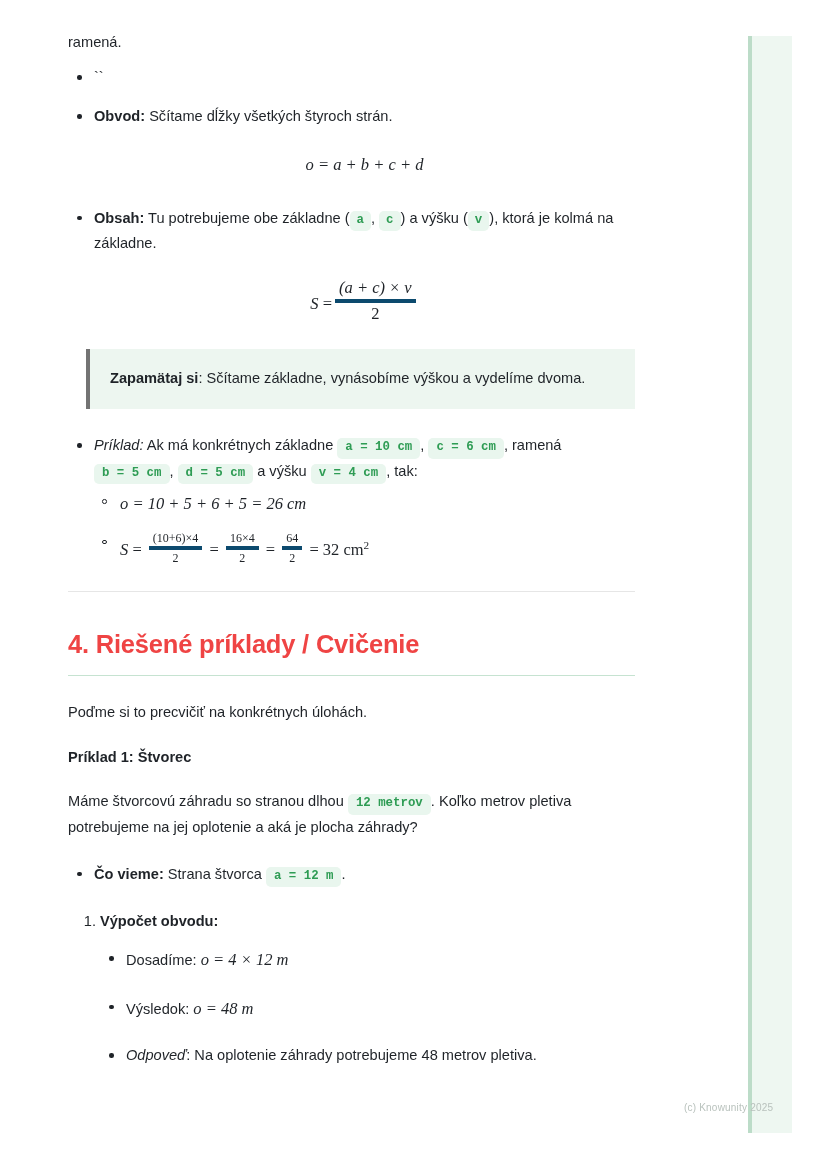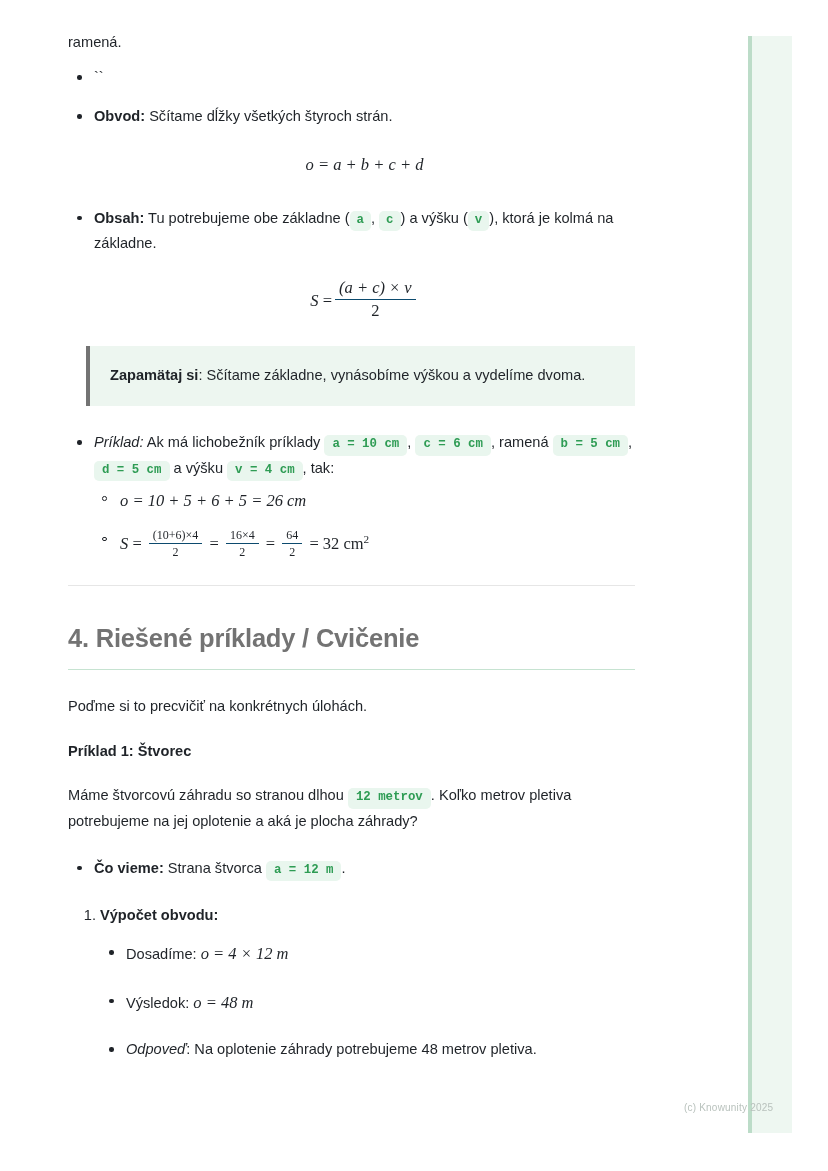--- a/index.html
+++ b/index.html
@@ -156,21 +156,21 @@
   }
   .frac {
     display: inline-block;
     vertical-align: -0.62em;
     text-align: center;
     margin: 0 3px;
   }
   .frac > .num {
     display: block;
     padding: 0 4px 1px 4px;
-    border-bottom: 1px solid #0c4a6e;
+    border-bottom: 4px solid #0c4a6e;
     line-height: 1.18;
   }
   .frac > .den {
     display: block;
     padding: 1px 4px 0 4px;
     line-height: 1.18;
   }
   .frac.sm { font-size: 12px; vertical-align: -0.55em; }
   sup { font-size: 0.68em; vertical-align: super; }
 
@@ -192,21 +192,21 @@
 
   
   hr.gray {
     border: none;
     border-top: 1px solid #e6e6e6;
     margin: 26px 0 0 0;
   }
   h2.sec {
     font-size: 25.5px;
     font-weight: 700;
-    color: #737373;
+    color: #ef4444;
     margin: 38px 0 0 0;
     letter-spacing: -0.2px;
   }
   hr.green {
     border: none;
     border-top: 1.5px solid #c6e3d1;
     margin: 16px 0 0 0;
   }
 
   h3.sub {
@@ -259,21 +259,21 @@
       </div>
     </li>
   </ul>
 
   <div class="callout">
     <p><span class="b">Zapamätaj si</span><span>: Sčítame základne, vynásobíme výškou a vydelíme dvoma.</span></p>
   </div>
 
   <ul class="bl tight">
     <li>
-      <span class="it">Príklad:</span><span> Ak má lichobežník príklady </span><span class="chip">a = 10 cm</span><span>, </span><span class="chip">c = 6 cm</span><span>, ramená </span><span class="chip">b = 5 cm</span><span>, </span><span class="chip">d = 5 cm</span><span> a výšku </span><span class="chip">v = 4 cm</span><span>, tak:</span>
+      <span class="it">Príklad:</span><span> Ak má konkrétnych základne </span><span class="chip">a = 10 cm</span><span>, </span><span class="chip">c = 6 cm</span><span>, ramená </span><span class="chip">b = 5 cm</span><span>, </span><span class="chip">d = 5 cm</span><span> a výšku </span><span class="chip">v = 4 cm</span><span>, tak:</span>
 
       <ul class="bl2">
         <li>
           <span class="mathline mi">o = 10 + 5 + 6 + 5 = 26 cm</span>
         </li>
         <li>
           <span class="mathline"><span class="mi">S</span>
             = <span class="frac sm"><span class="num">(10+6)×4</span><span class="den">2</span></span>
             = <span class="frac sm"><span class="num">16×4</span><span class="den">2</span></span>
             = <span class="frac sm"><span class="num">64</span><span class="den">2</span></span>

